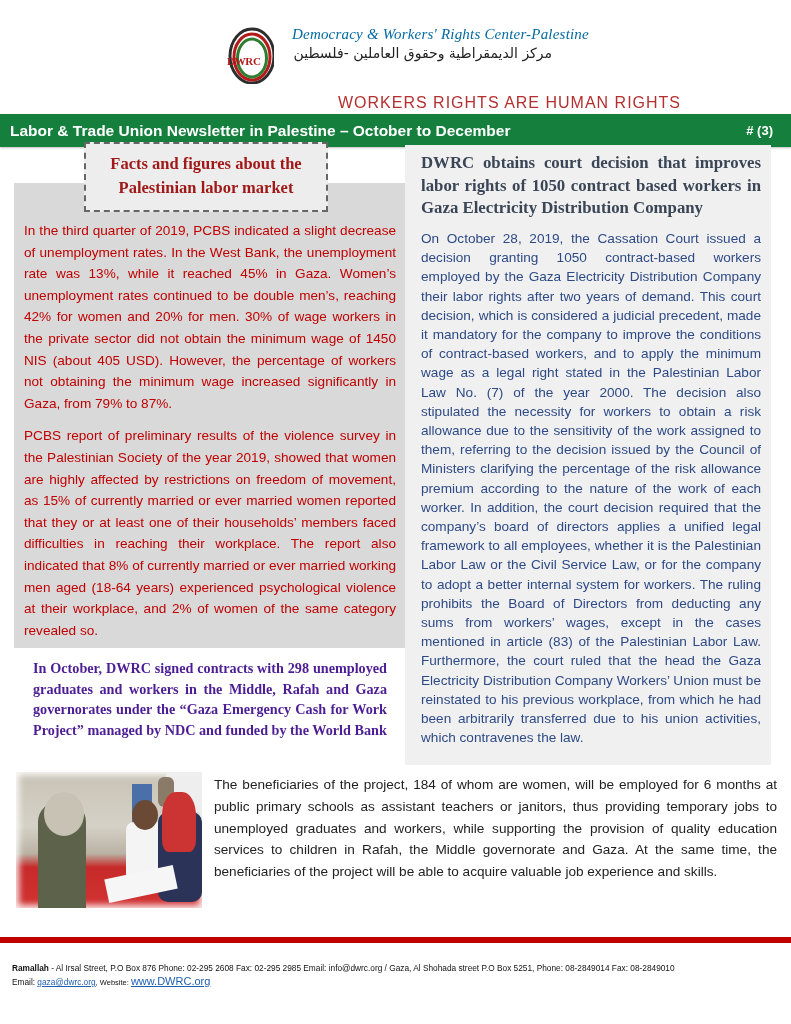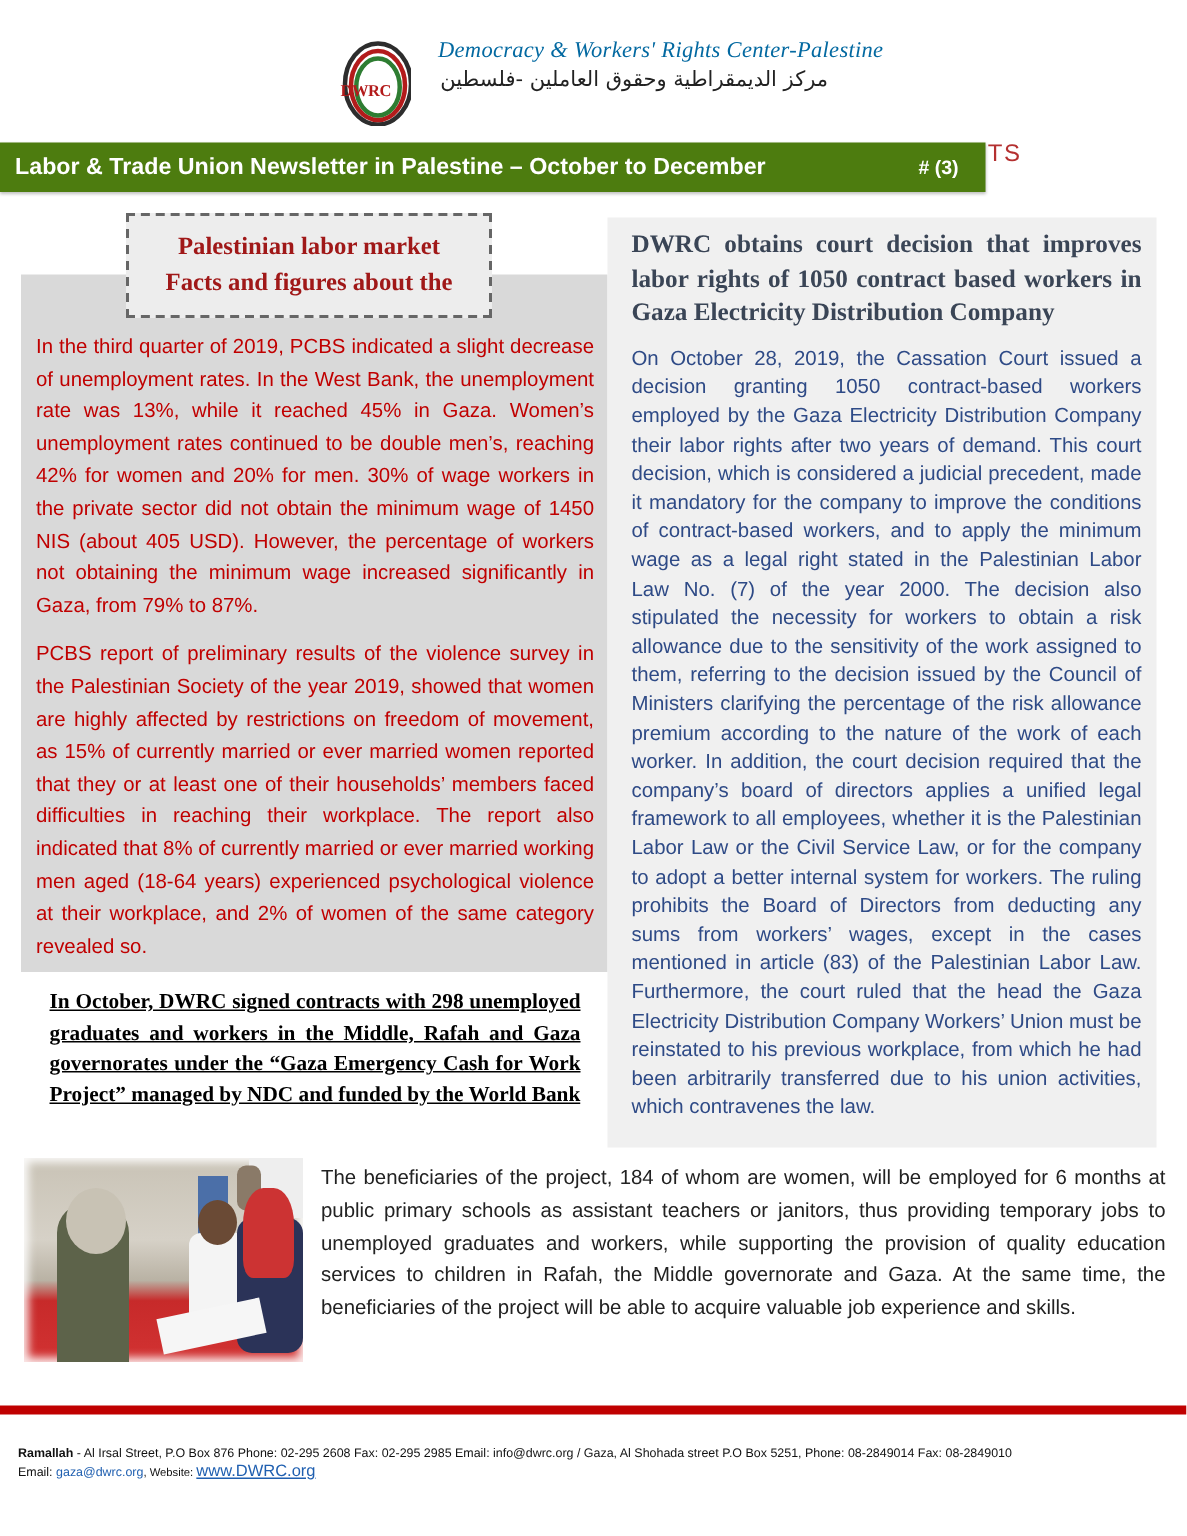--- a/index.html
+++ b/index.html
@@ -23,21 +23,21 @@
   .logo-arabic {
     position: absolute; left: 88px; top: 23px; font-family: "DejaVu Sans", sans-serif;
     font-size: 14px; color: #222; white-space: nowrap; direction: rtl; width: 242px; text-align: left;
   }
   .logo-tagline {
     position: absolute; left: 116px; top: 48px; font-family: "Liberation Sans", sans-serif;
     font-size: 16px; color: #b43030; letter-spacing: 1px; white-space: nowrap; margin-top: 24px;
   }
   
   .banner {
-    position: absolute; left: 0; top: 95px; width: 657px; height: 33px; background: #4d7c0f;
+    position: absolute; left: 0; top: 114px; width: 791px; height: 33px; background: #15803d;
     color: #fff; font-weight: bold; font-size: 15.5px; box-shadow: 0 1px 2px rgba(0,0,0,.25);
   }
   .banner-title { position: absolute; left: 10px; top: 8px; white-space: nowrap; }
   .banner-issue { position: absolute; right: 18px; top: 9px; font-size: 13px; }
 
   
   .left-panel {
     position: absolute; left: 14px; top: 183px; width: 391px; height: 465px; background: #d9d9d9;
   }
   .facts-box {
@@ -61,22 +61,22 @@
     font-weight: bold; font-size: 16.8px; line-height: 22.5px; color: #3a4556; text-align: justify;
   }
   .right-text {
     position: absolute; left: 421px; top: 229px; width: 340px; color: #2e4a86;
     font-size: 13.6px; line-height: 19.2px; text-align: justify;
   }
 
   
   .announce {
     position: absolute; left: 33px; top: 658px; width: 354px; font-family: "Liberation Serif", serif;
-    font-weight: bold; font-size: 14.2px; line-height: 20.5px; color: #000000; text-align: justify;
-    text-decoration: underline; cursor: pointer;
+    font-weight: bold; font-size: 14.2px; line-height: 20.5px; color: #4c1d95; text-align: justify;
+    cursor: pointer;
   }
 
   
   .photo {
     position: absolute; left: 16px; top: 772px; width: 186px; height: 136px; overflow: hidden;
     background: linear-gradient(180deg, #c9c3b6 0%, #d6d1c7 40%, #b9b2a4 60%, #c72a2a 70%, #d23232 100%);
     box-shadow: 0 0 6px 3px rgba(255,255,255,0.9) inset;
   }
   .photo .p1 { position:absolute; left:22px; top:30px; width:48px; height:106px; background:#5d634a; border-radius:20px 20px 0 0; }
   .photo .p1h { position:absolute; left:28px; top:20px; width:40px; height:44px; background:#c8c2b4; border-radius:50%; }
@@ -95,21 +95,21 @@
   }
 
   
   .footer-bar {
     position: absolute; left: 0; top: 937px; width: 791px; height: 6px; background: #c00000;
   }
   .footer {
     position: absolute; left: 12px; top: 962px; width: 775px; font-size: 8.3px; color: #111; line-height: 13px;
   }
   .footer .b { font-weight: bold; }
-  .footer a { color: #1f5fb0; }
+  .footer a { color: #1f5fb0; text-decoration: underline; }
   .footer .web { color: #1f5fb0; font-size: 11px; text-decoration: underline; }
   .footer .small { font-size: 7.5px; }
 </style>
 </head>
 <body>
 
 <div class="logo-wrap">
   <svg class="logo-circle" viewBox="0 0 52 58">
     <ellipse cx="30" cy="30" rx="22" ry="27" fill="none" stroke="#2d2d2d" stroke-width="3"></ellipse>
     <ellipse cx="30" cy="31" rx="18" ry="23" fill="none" stroke="#b31b1b" stroke-width="3"></ellipse>
@@ -122,22 +122,22 @@
   <span class="logo-tagline">WORKERS RIGHTS ARE HUMAN RIGHTS</span>
 </div>
 
 <div class="banner">
   <span class="banner-title">Labor &amp; Trade Union Newsletter in Palestine – October to December</span>
   <span class="banner-issue"># (3)</span>
 </div>
 
 <div class="left-panel"></div>
 <div class="facts-box">
+  <div>Facts and figures about the</div>
   <div>Palestinian labor market</div>
-  <div>Facts and figures about the</div>
 </div>
 <div class="left-text">
   <p>In the third quarter of 2019, PCBS indicated a slight decrease of unemployment rates. In the West Bank, the unemployment rate was 13%, while it reached 45% in Gaza. Women’s unemployment rates continued to be double men’s, reaching 42% for women and 20% for men. 30% of wage workers in the private sector did not obtain the minimum wage of 1450 NIS (about 405 USD). However, the percentage of workers not obtaining the minimum wage increased significantly in Gaza, from 79% to 87%.</p>
   <p>PCBS report of preliminary results of the violence survey in the Palestinian Society of the year 2019, showed that women are highly affected by restrictions on freedom of movement, as 15% of currently married or ever married women reported that they or at least one of their households’ members faced difficulties in reaching their workplace. The report also indicated that 8% of currently married or ever married working men aged (18-64 years) experienced psychological violence at their workplace, and 2% of women of the same category revealed so.</p>
 </div>
 
 <div class="right-panel"></div>
 <div class="right-title">DWRC obtains court decision that improves labor rights of 1050 contract based workers in Gaza Electricity Distribution Company</div>
 <div class="right-text">On October 28, 2019, the Cassation Court issued a decision granting 1050 contract-based workers employed by the Gaza Electricity Distribution Company their labor rights after two years of demand. This court decision, which is considered a judicial precedent, made it mandatory for the company to improve the conditions of contract-based workers, and to apply the minimum wage as a legal right stated in the Palestinian Labor Law No. (7) of the year 2000. The decision also stipulated the necessity for workers to obtain a risk allowance due to the sensitivity of the work assigned to them, referring to the decision issued by the Council of Ministers clarifying the percentage of the risk allowance premium according to the nature of the work of each worker. In addition, the court decision required that the company’s board of directors applies a unified legal framework to all employees, whether it is the Palestinian Labor Law or the Civil Service Law, or for the company to adopt a better internal system for workers. The ruling prohibits the Board of Directors from deducting any sums from workers’ wages, except in the cases mentioned in article (83) of the Palestinian Labor Law. Furthermore, the court ruled that the head the Gaza Electricity Distribution Company Workers’ Union must be reinstated to his previous workplace, from which he had been arbitrarily transferred due to his union activities, which contravenes the law.</div>
 

